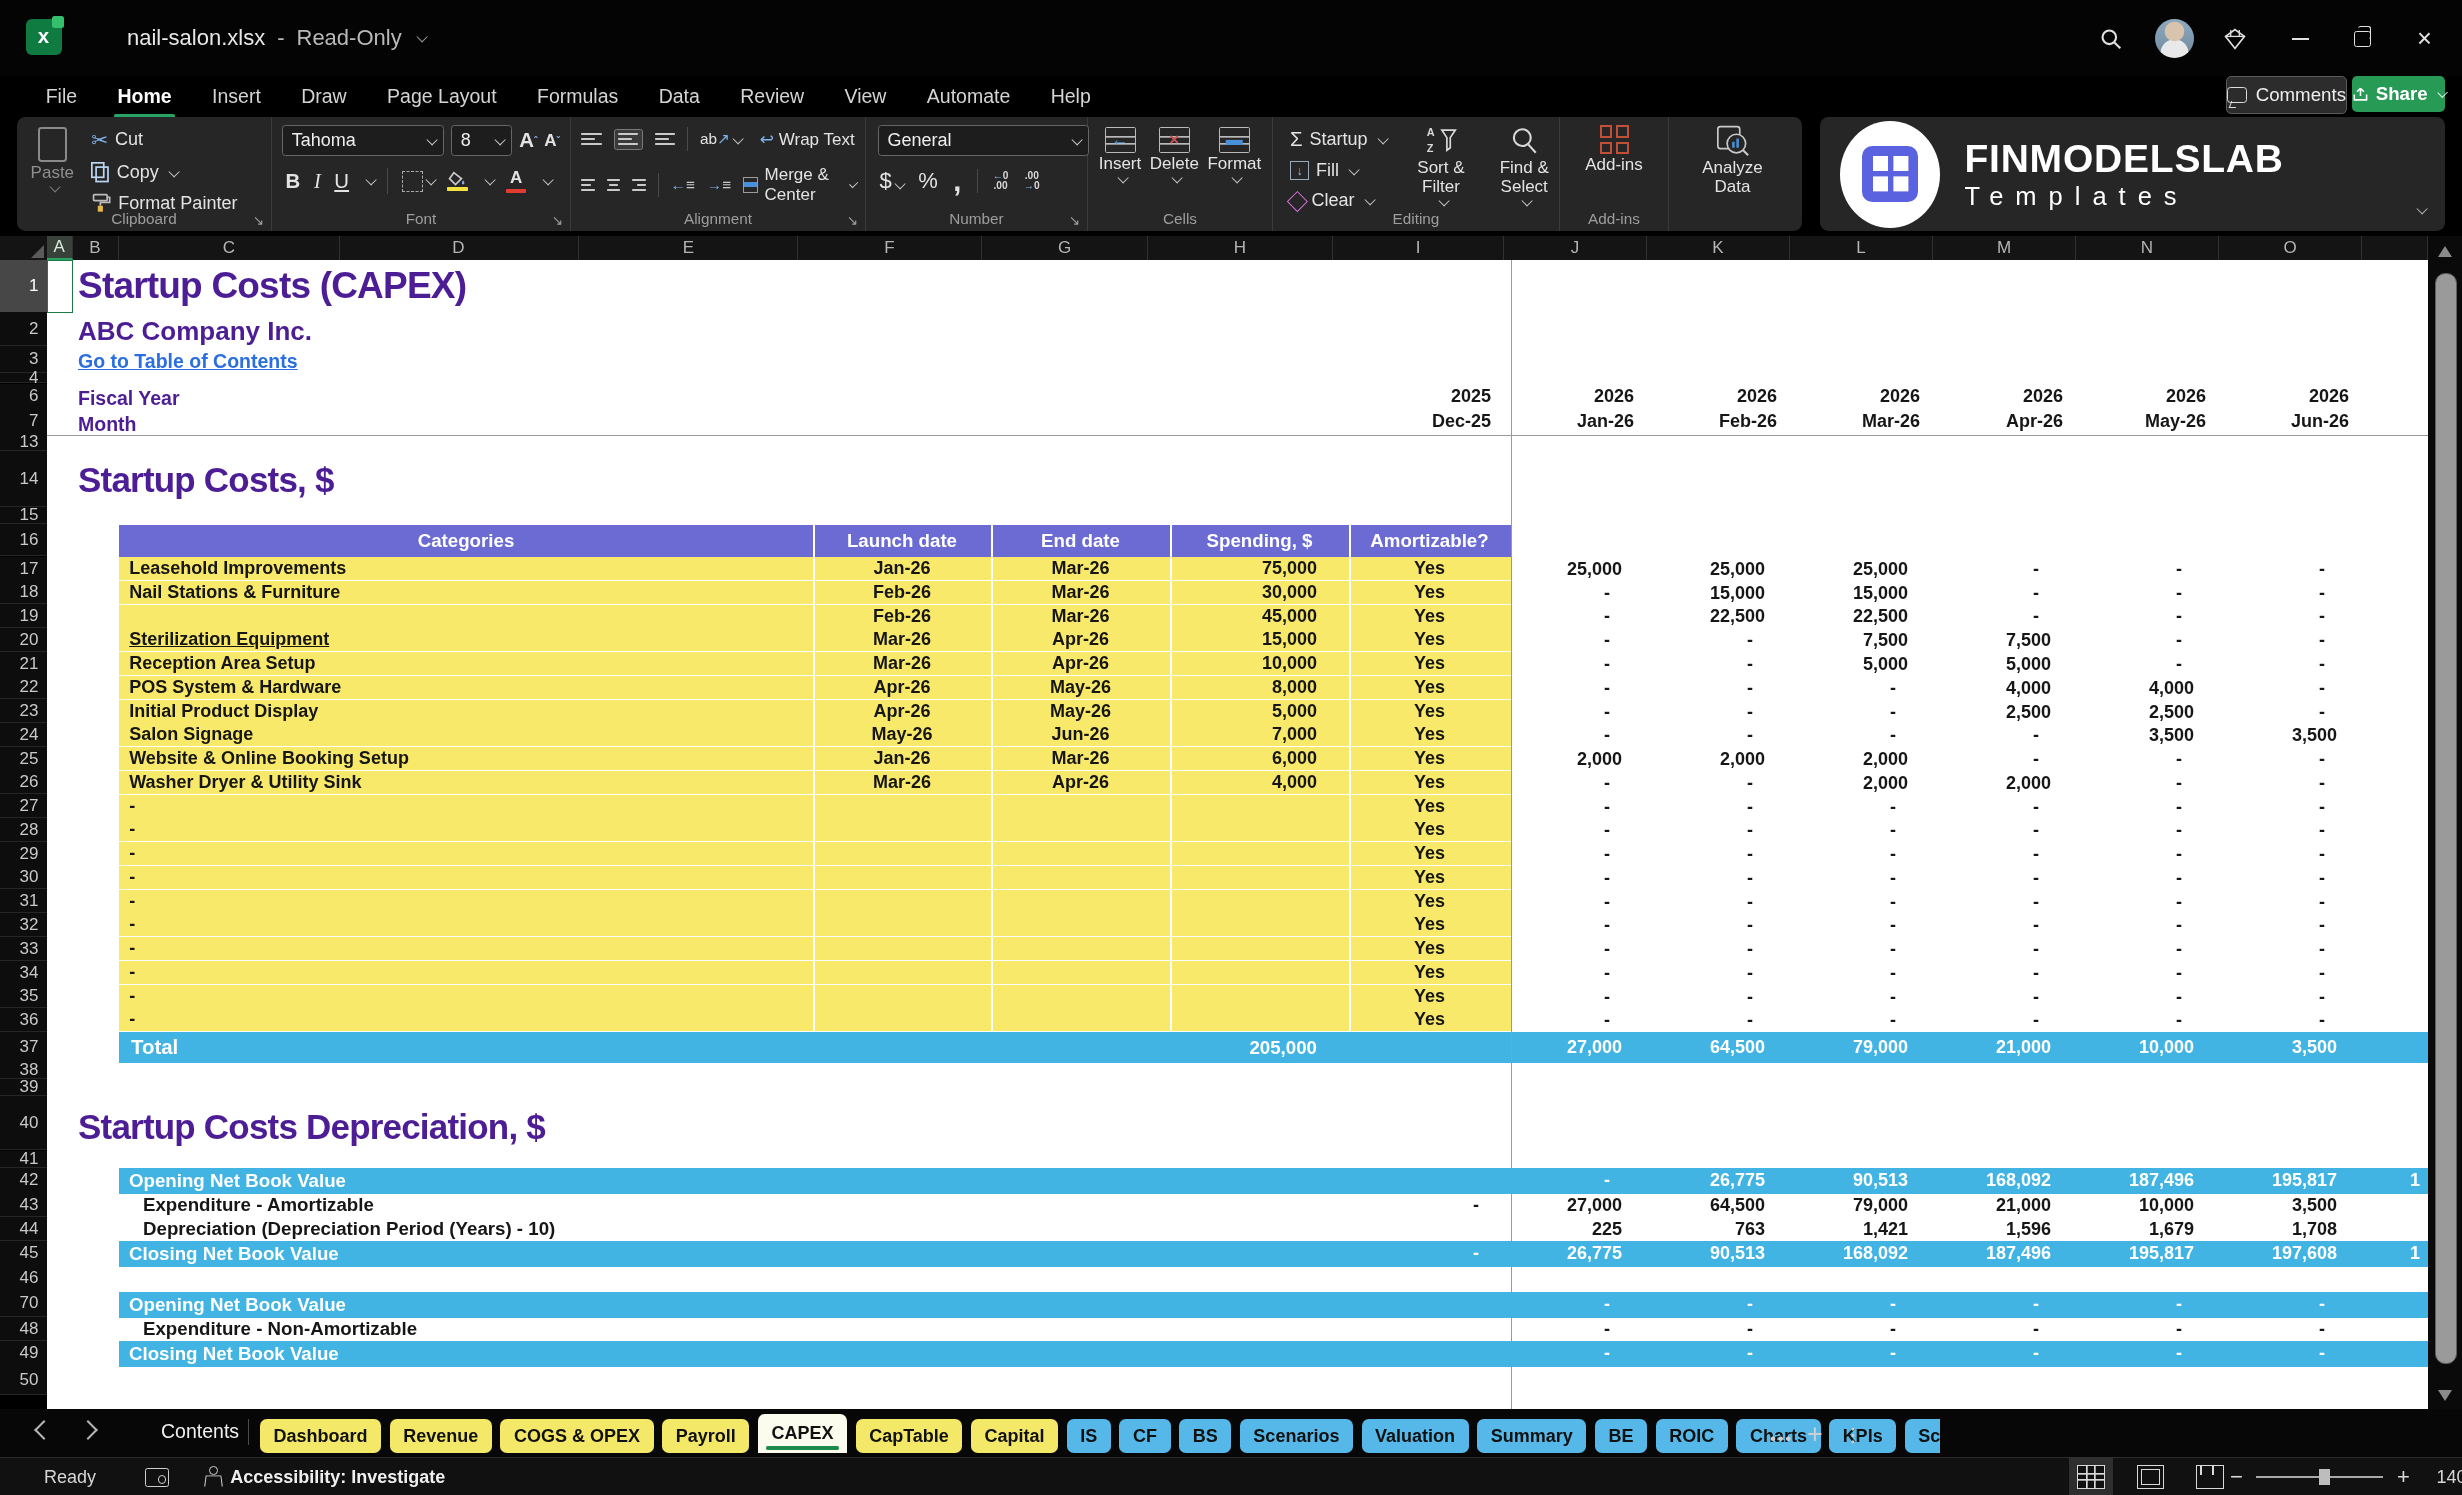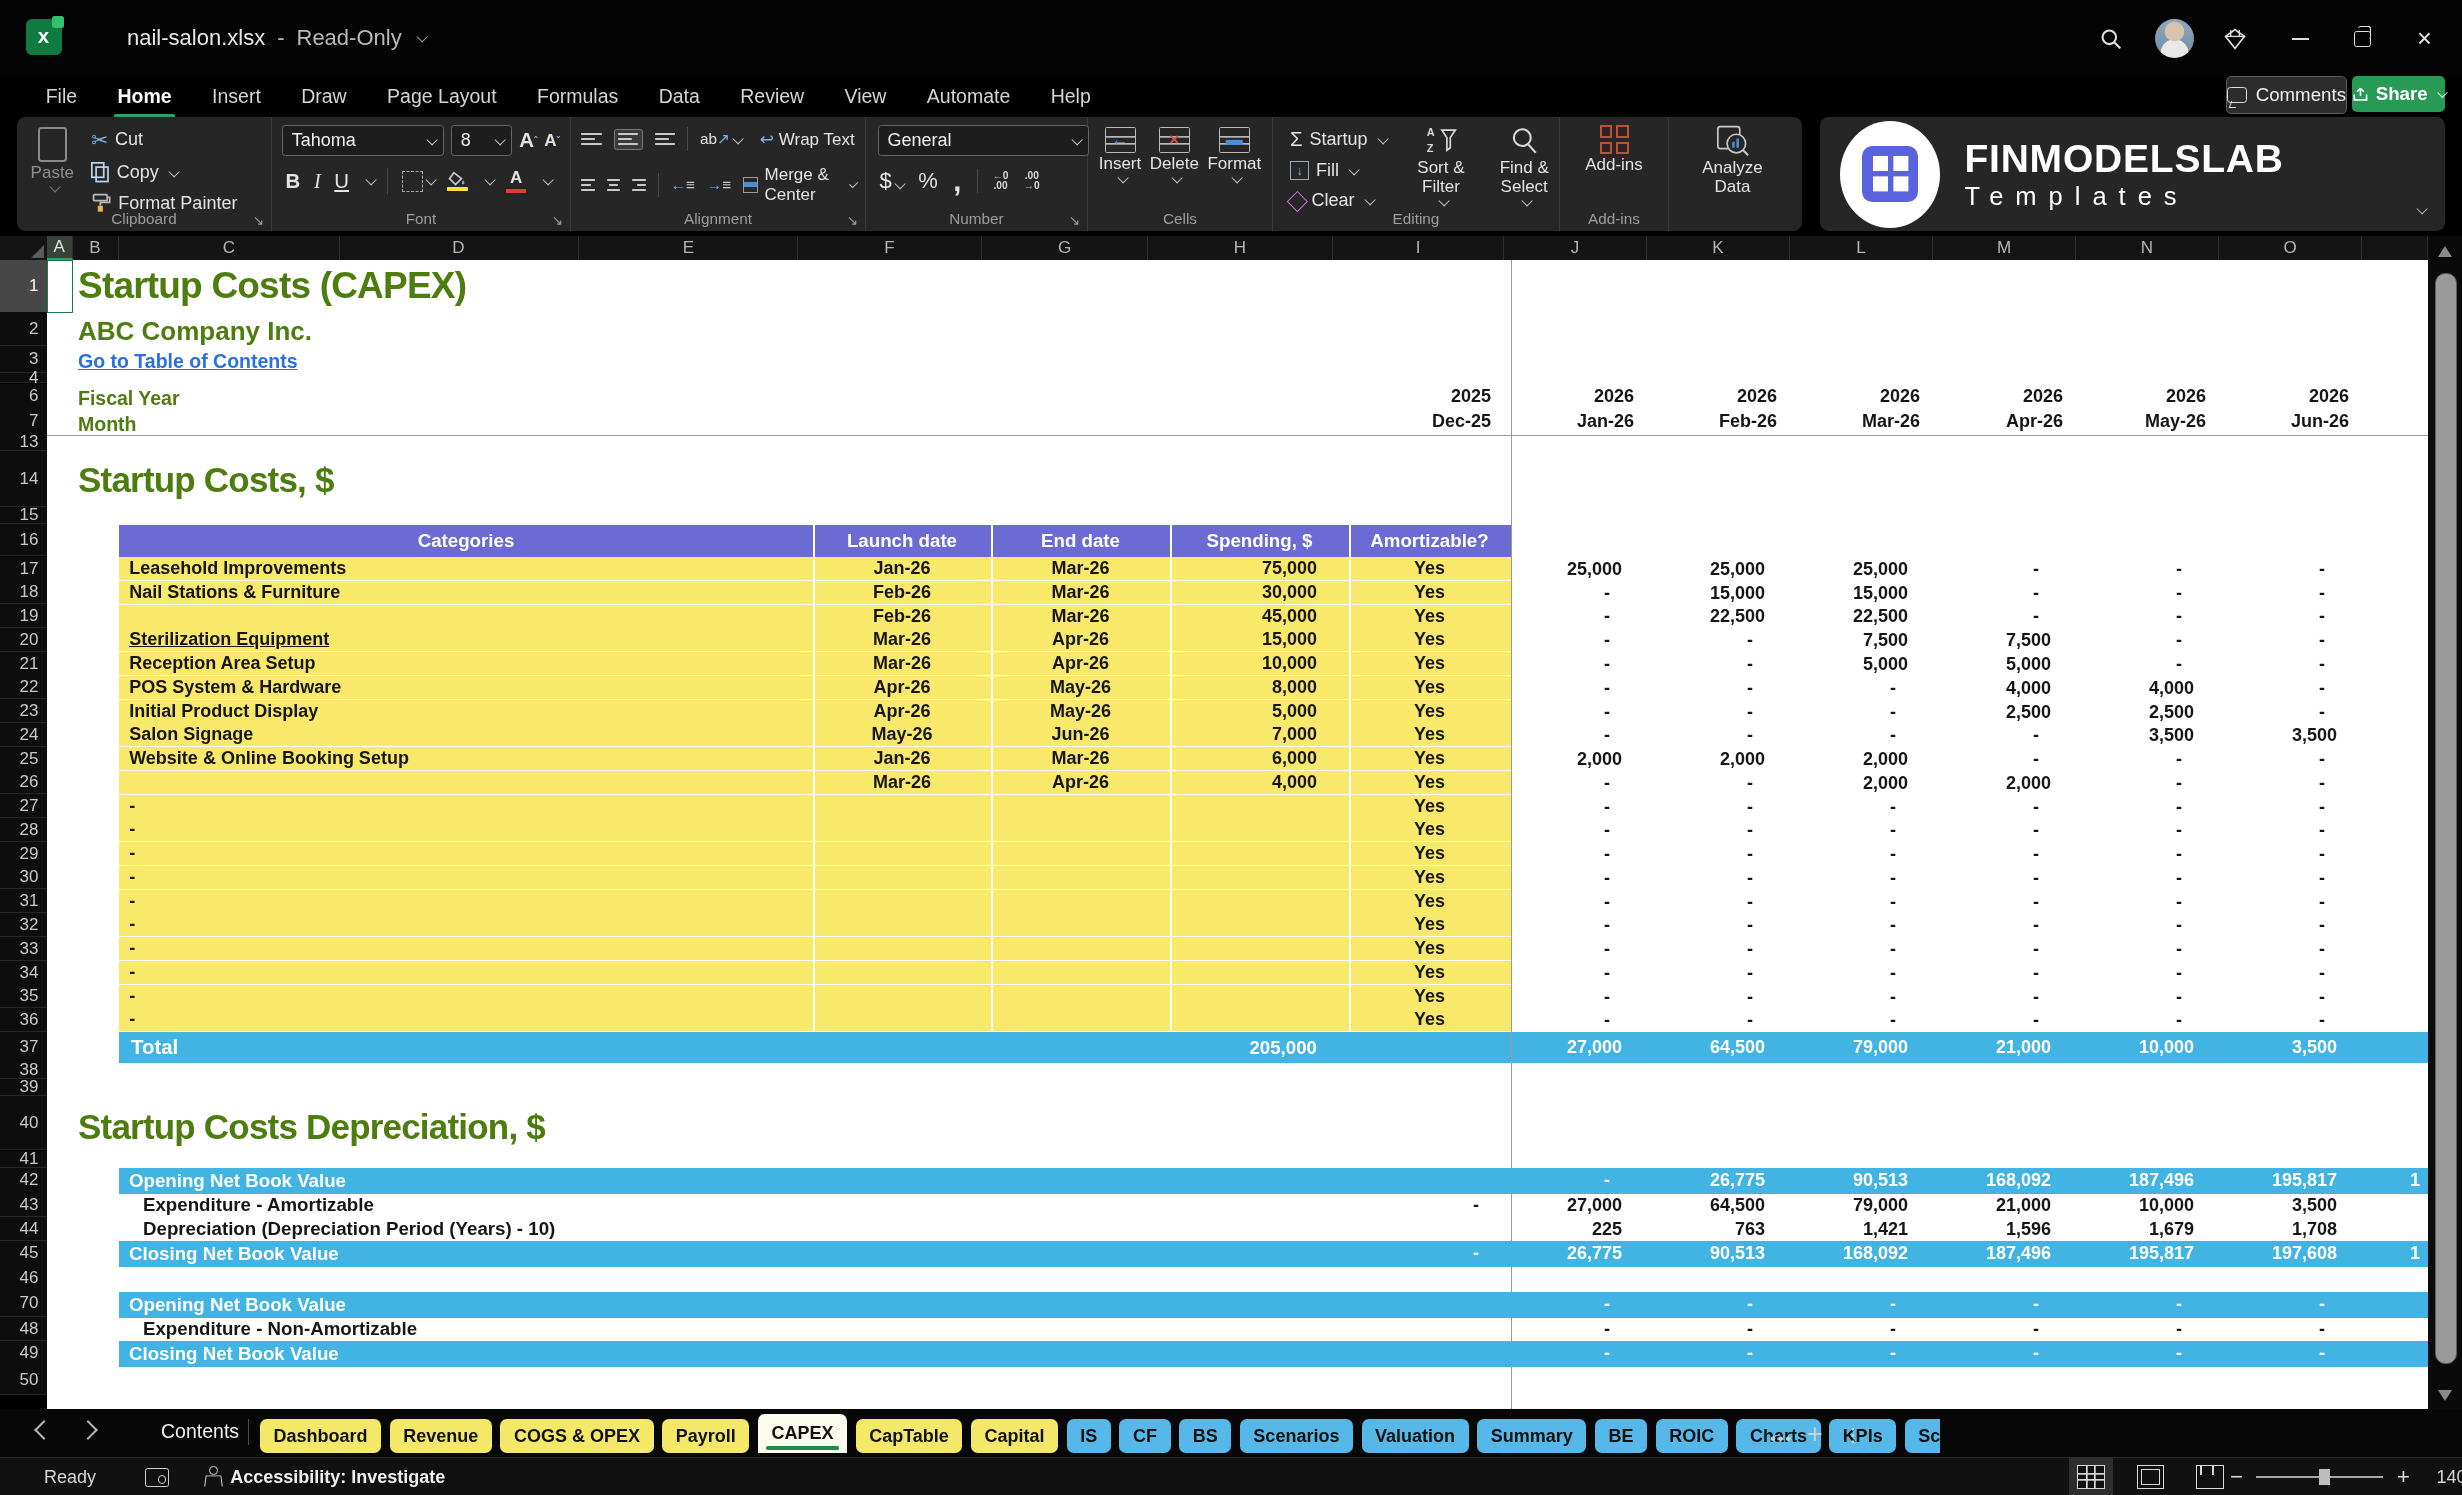--- a/index.html
+++ b/index.html
@@ -91,21 +91,21 @@
   #select-all{left:0;top:0;width:47px;height:24px;background:#141414;}
   #select-all::after{content:"";position:absolute;right:3.4px;bottom:2.5px;border-left:13.6px solid transparent;
     border-bottom:13.6px solid #5a5a5a;}
   .gutrow{position:absolute;left:0;width:47px;display:flex;align-items:center;justify-content:flex-end;
     padding-right:8.5px;box-sizing:border-box;color:#c9c9c9;font-size:17px;background:#0d0d0d;
     border-bottom:0.8px solid #262626;}
   .gutrow.sel{background:#474747;color:#fff;}
 
   
   #sheet{left:47px;top:260px;width:2382px;height:1149px;background:#fff;overflow:hidden;}
-  .sh{position:absolute;color:#4d7c0f;font-weight:700;}
+  .sh{position:absolute;color:#4c1d95;font-weight:700;}
   #sheet-title{left:31px;top:5.1px;font-size:37px;letter-spacing:-0.8px;}
   #sheet-company{left:31px;top:56px;font-size:26px;}
   #toc-link{left:31px;top:90px;font-size:19.5px;color:#2a6fe0;text-decoration:underline;}
   #fy-label{left:31px;top:127px;font-size:19.5px;}
   #month-label{left:31px;top:153px;font-size:19.5px;}
   #costs-heading{left:31px;top:200px;font-size:35px;letter-spacing:-0.8px;}
   #dep-heading{left:31px;top:847px;font-size:35px;letter-spacing:-0.8px;}
   .cv{position:absolute;font-weight:700;font-size:18px;color:#161616;text-align:right;white-space:nowrap;}
   .cv.w{color:#fff;}
   .cv.dash{padding-right:12px;box-sizing:border-box;}
@@ -584,20 +584,21 @@
           <span class="tc cd" style="left: 1230px; width: 161px; justify-content: center;">Yes</span>
         </div>
         <div class="trow" style="top: 190px;">
           <span class="tc" style="left: 10.2px; width: 670px;">Website &amp; Online Booking Setup</span>
           <span class="tc cd" style="left: 694px; width: 178px; justify-content: center;">Jan-26</span>
           <span class="tc cd" style="left: 872px; width: 179px; justify-content: center;">Mar-26</span>
           <span class="tc" style="left: 1051px; width: 147px; justify-content: flex-end;">6,000</span>
           <span class="tc cd" style="left: 1230px; width: 161px; justify-content: center;">Yes</span>
         </div>
         <div class="trow" style="top: 214px;">
+          <span class="tc" style="left: 10.2px; width: 670px;">Washer Dryer &amp; Utility Sink</span>
           <span class="tc cd" style="left: 694px; width: 178px; justify-content: center;">Mar-26</span>
           <span class="tc cd" style="left: 872px; width: 179px; justify-content: center;">Apr-26</span>
           <span class="tc" style="left: 1051px; width: 147px; justify-content: flex-end;">4,000</span>
           <span class="tc cd" style="left: 1230px; width: 161px; justify-content: center;">Yes</span>
         </div>
         <div class="trow" style="top: 238px;">
           <span class="tc" style="left: 10.2px; width: 670px;">-</span>
           <span class="tc cd" style="left: 1230px; width: 161px; justify-content: center;">Yes</span>
         </div>
         <div class="trow" style="top: 261px;">

